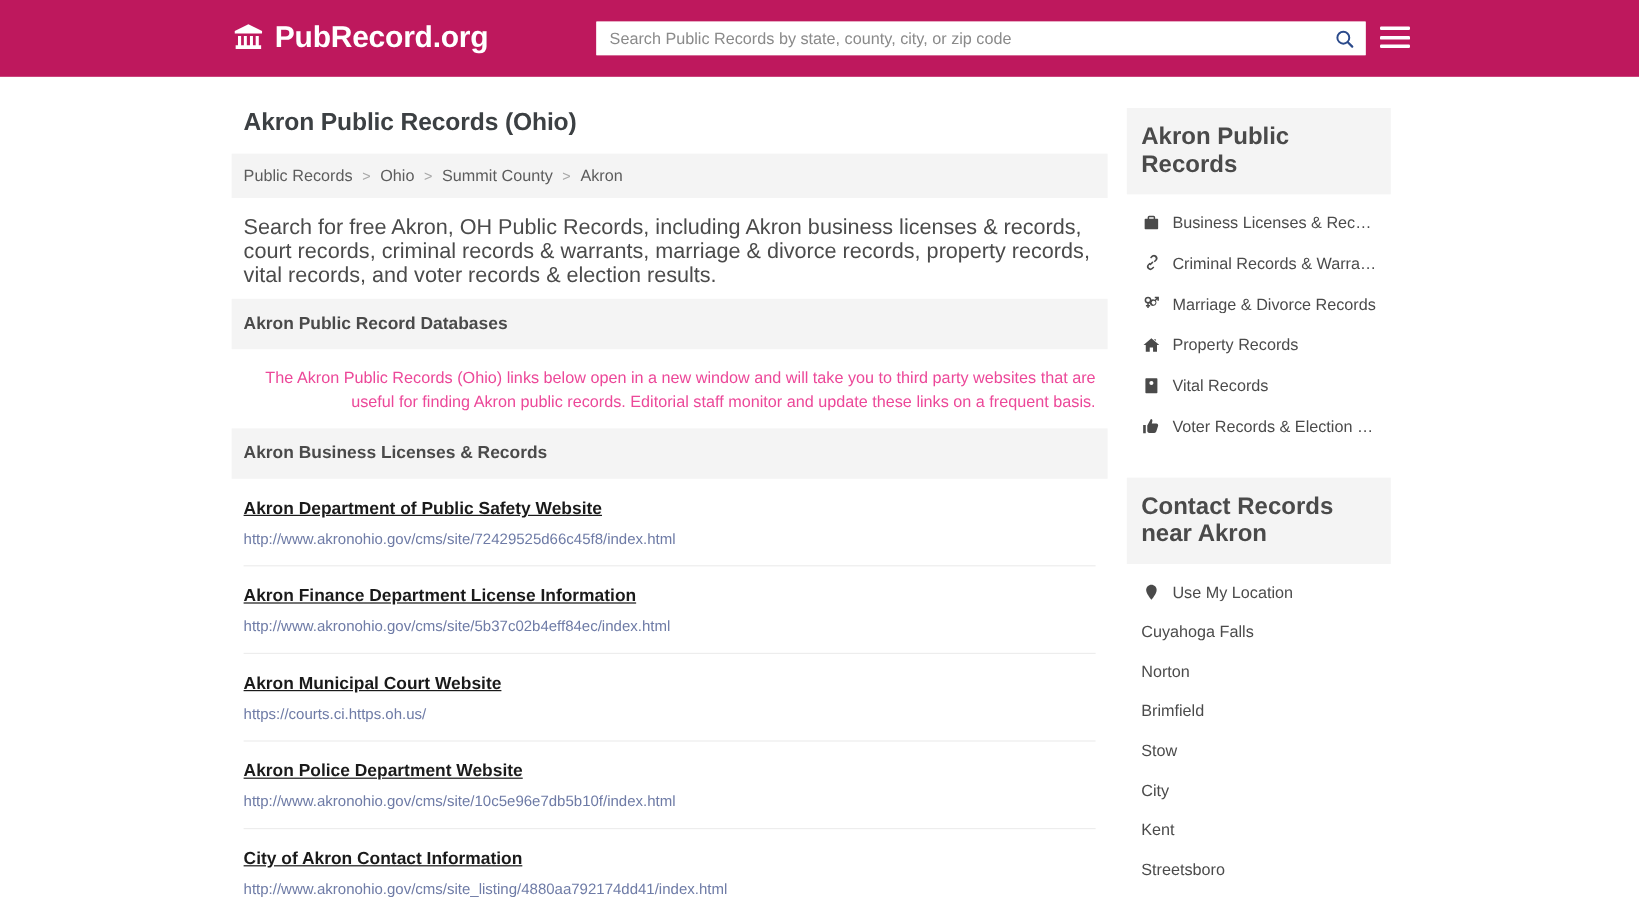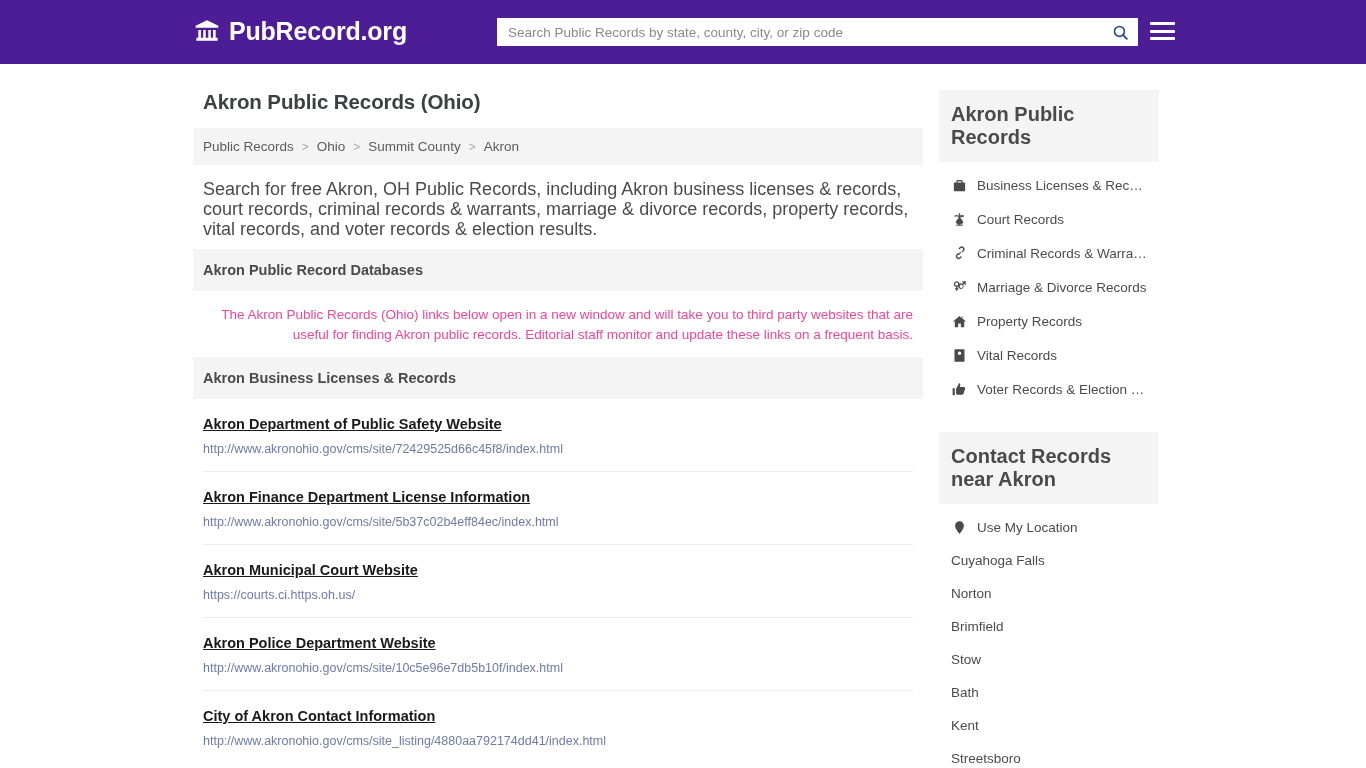--- a/index.html
+++ b/index.html
@@ -8,21 +8,21 @@
     height: 768px;
     overflow: hidden;
     background: #ffffff;
     font-family: "Liberation Sans", sans-serif;
     -webkit-font-smoothing: antialiased;
   }
 
   
   .site-header {
     height: 64px;
-    background: #4c1d95;
+    background: #be185d;
     display: flex;
     align-items: center;
     position: relative;
   }
   .brand {
     display: flex;
     align-items: center;
     gap: 9px;
     position: absolute;
     left: 194px;
@@ -326,28 +326,20 @@
             <span class="s-icon">
               <svg viewBox="0 0 24 24" aria-hidden="true">
                 <path d="M9 3h6a2 2 0 0 1 2 2v2h3a1 1 0 0 1 1 1v12a1 1 0 0 1-1 1H4a1 1 0 0 1-1-1V8a1 1 0 0 1 1-1h3V5a2 2 0 0 1 2-2zm0 4h6V5H9v2zm2 3h2v10h-2V10z"></path>
               </svg>
             </span>
             <span class="s-label">Business Licenses &amp; Records</span>
           </li>
           <li class="side-item">
             <span class="s-icon">
               <svg viewBox="0 0 24 24" aria-hidden="true">
-                <path d="M11 2h2v2.2l6.3 1.3-.4 1.9L13 6.2V8l4.6 7.2H18a4 4 0 0 1-8 0h.4L15 8v-1.9l-2-.4V20h4v2H7v-2h4V5.3l-2 .4V8l4.6 7.2H14a4 4 0 0 1-8 0h.4L11 8V6.2L4.1 7.4 3.7 5.5 11 4.2V2z"></path>
-              </svg>
-            </span>
-            <span class="s-label">Court Records</span>
-          </li>
-          <li class="side-item">
-            <span class="s-icon">
-              <svg viewBox="0 0 24 24" aria-hidden="true">
                 <path d="M9.9 14.1a1 1 0 0 1 0-1.4l2.8-2.8a1 1 0 1 1 1.4 1.4l-2.8 2.8a1 1 0 0 1-1.4 0zM7.5 19.6a4.5 4.5 0 0 1 0-6.4l2.1-2.1 1.4 1.4-2.1 2.1a2.5 2.5 0 0 0 3.5 3.5l2.1-2.1 1.4 1.4-2.1 2.1a4.5 4.5 0 0 1-6.3 0zm9-9.1-1.4-1.4 2.1-2.1a2.5 2.5 0 0 0-3.5-3.5l-2.1 2.1L10.2 4l2.1-2.1a4.5 4.5 0 1 1 6.4 6.4l-2.2 2.2z"></path>
               </svg>
             </span>
             <span class="s-label">Criminal Records &amp; Warrants</span>
           </li>
           <li class="side-item">
             <span class="s-icon">
               <svg viewBox="0 0 24 24" aria-hidden="true">
                 <path d="M7.5 2a4.5 4.5 0 0 0-1 8.9V13H4.7v2H6.5v2.2h2V15h1.8v-2H8.5v-2.1A4.5 4.5 0 0 0 7.5 2zm0 2a2.5 2.5 0 1 1 0 5 2.5 2.5 0 0 1 0-5zM22 2h-5.5v2h2.1l-2 2a4.5 4.5 0 1 0 1.4 1.4l2-2v2.1h2V2zm-5.3 6.2a2.5 2.5 0 1 1-3.6 3.6 2.5 2.5 0 0 1 3.6-3.6z"></path>
               </svg>
@@ -391,20 +383,20 @@
           </svg>
         </span>
         <span class="s-label">Use My Location</span>
       </div>
 
       <div id="cities-host">
           <div class="city-item">Cuyahoga Falls</div>
           <div class="city-item">Norton</div>
           <div class="city-item">Brimfield</div>
           <div class="city-item">Stow</div>
-          <div class="city-item">Bath</div>
+          <div class="city-item">City</div>
           <div class="city-item">Kent</div>
           <div class="city-item">Streetsboro</div>
         </div>
     </div>
 
   </div>
 </div>
 
 </body></html>

